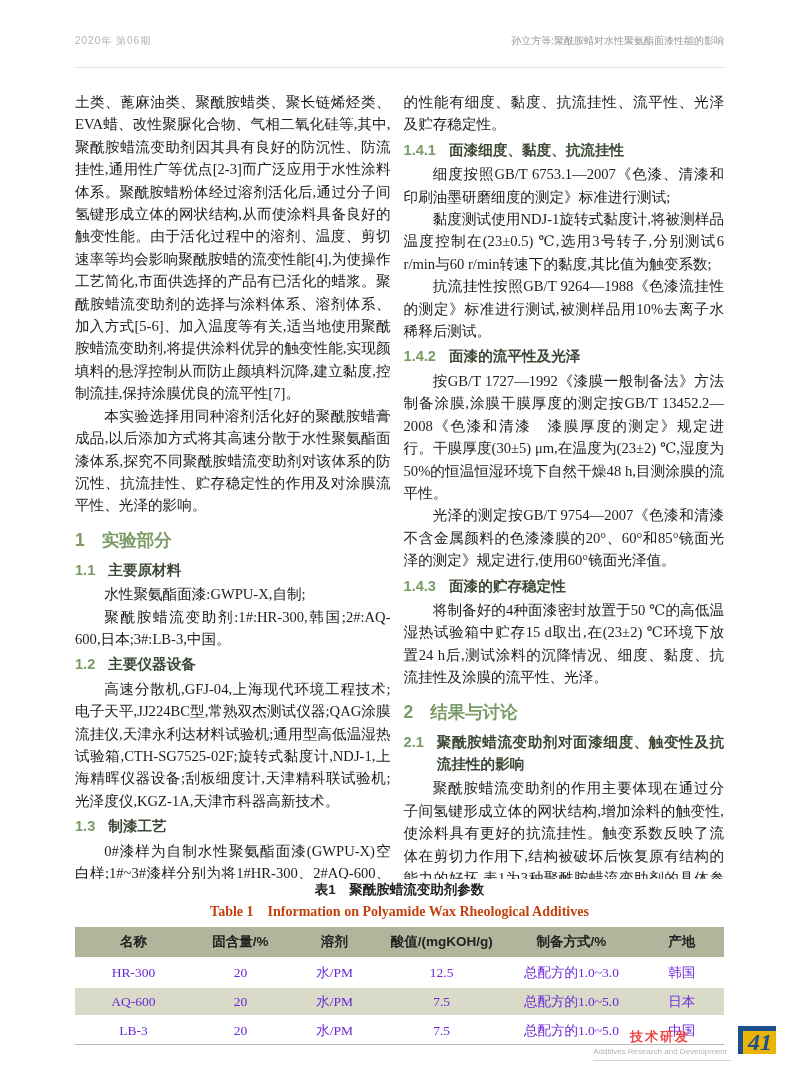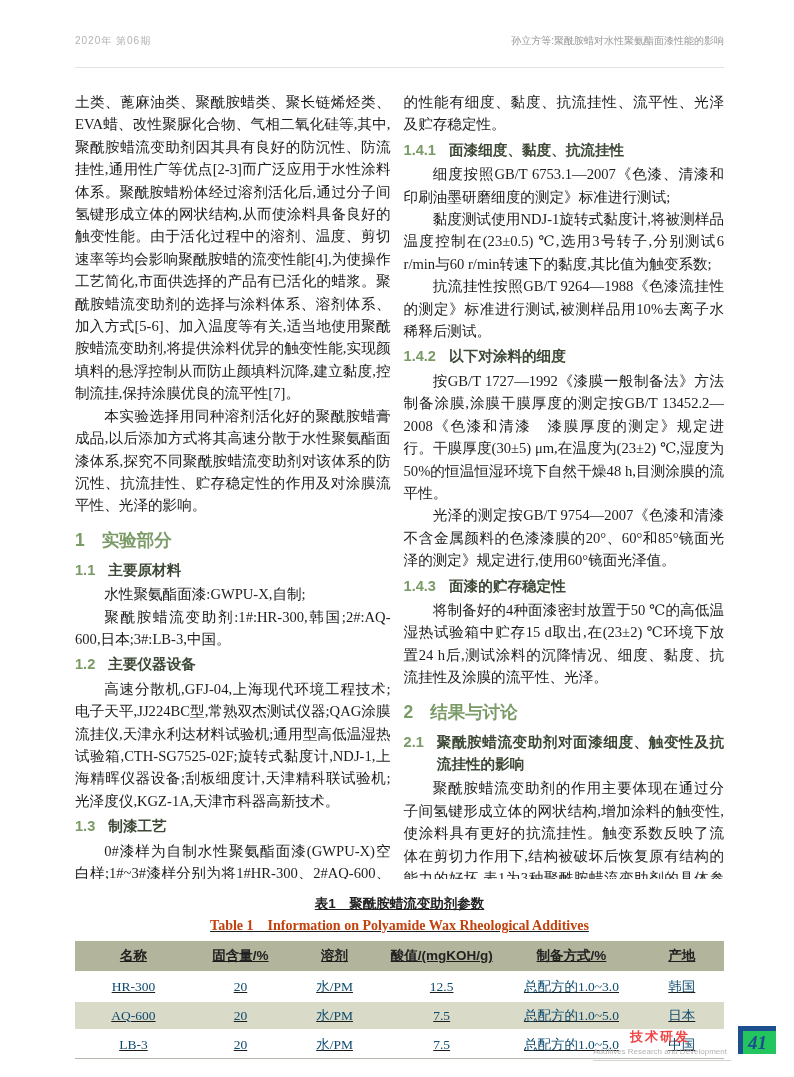--- a/index.html
+++ b/index.html
@@ -29,62 +29,62 @@
     font-size:17.5px;font-weight:600;color:#7a9a66;line-height:24px;
   }
   .h-sub{
     display:flex;margin:3px 0 2px;
     font-family:"Liberation Sans","DejaVu Sans",sans-serif;
     font-size:14.6px;font-weight:700;line-height:22.4px;
   }
   .h-sub .num{color:#7a9a66;margin-right:13px;flex:0 0 auto;}
   .h-sub .ttl{color:#3d4836;flex:1;}
   
-  .table-block{margin-top:16px;text-decoration:underline;}
+  .table-block{margin-top:2px;}
   .cap-zh{
     text-align:center;font-family:"Liberation Sans","DejaVu Sans",sans-serif;
     font-size:13.5px;font-weight:700;color:#222;margin:0 0 4px;
   }
   .cap-en{
     text-align:center;font-family:"Liberation Serif","DejaVu Serif",serif;
     font-size:14px;font-weight:700;color:#c2410c;margin:0 0 6px;
   }
   table.params{width:100%;border-collapse:collapse;font-size:13.5px;}
   table.params th{
     background:#b2b49b;font-family:"Liberation Sans","DejaVu Sans",sans-serif;
     font-weight:600;color:#222;padding:6px 2px;border-bottom:2px solid #fff;
   }
   table.params td{
-    text-align:center;padding:4.5px 2px;color:#0c4a6e;
+    text-align:center;padding:4.5px 2px;color:#6d28d9;
     font-family:"Liberation Serif","DejaVu Serif",serif;
   }
   table.params tbody tr.alt{background:#d9dac8;}
   table.params tbody tr{border-bottom:2px solid #fff;}
   table.params tbody tr:last-child{border-bottom:1px solid #b8b8b0;}
   
   .page-footer{
     position:absolute;right:18px;bottom:16px;
     display:flex;align-items:flex-start;gap:7px;
   }
   .footer-titles{text-align:right;padding:2px 4px 4px 0;border-bottom:1px solid #d4d4d4;}
   .footer-zh{
     font-family:"Liberation Sans","DejaVu Sans",sans-serif;
     font-size:13px;font-weight:700;color:#ef4444;letter-spacing:2px;text-align:center;
   }
   .footer-en{
     font-family:"Liberation Sans","DejaVu Sans",sans-serif;
     font-size:8px;color:#b3b3b3;margin-top:1px;
   }
   .page-num-box{
-    width:38px;height:28px;background:#22c55e;
+    width:38px;height:28px;background:#eab308;
     border-top:5px solid #1d4f8e;border-left:5px solid #1d4f8e;
     display:flex;align-items:center;justify-content:flex-start;
     padding-left:5px;box-sizing:border-box;
     font-family:"Liberation Serif","DejaVu Serif",serif;
-    font-style:italic;font-weight:700;font-size:19px;color:#1d4f8e;
+    font-style:italic;font-weight:700;font-size:24px;color:#1d4f8e;
   }
 </style>
 </head>
 <body>
 
 <div class="page">
 
   <div class="page-header">
     <span class="issue">2020年  第06期</span>
     <span class="running">孙立方等:聚酰胺蜡对水性聚氨酯面漆性能的影响</span>
@@ -128,21 +128,21 @@
       <div class="h-sub">
         <span class="num">1.4.1</span>
         <span class="ttl">面漆细度、黏度、抗流挂性</span>
       </div>
       <p>细度按照GB/T 6753.1—2007《色漆、清漆和印刷油墨研磨细度的测定》标准进行测试;</p>
       <p>黏度测试使用NDJ-1旋转式黏度计,将被测样品温度控制在(23±0.5) ℃,选用3号转子,分别测试6 r/min与60 r/min转速下的黏度,其比值为触变系数;</p>
       <p>抗流挂性按照GB/T 9264—1988《色漆流挂性的测定》标准进行测试,被测样品用10%去离子水稀释后测试。</p>
 
       <div class="h-sub">
         <span class="num">1.4.2</span>
-        <span class="ttl">以下对涂料的细度</span>
+        <span class="ttl">面漆的流平性及光泽</span>
       </div>
       <p>按GB/T 1727—1992《漆膜一般制备法》方法制备涂膜,涂膜干膜厚度的测定按GB/T 13452.2—2008《色漆和清漆　漆膜厚度的测定》规定进行。干膜厚度(30±5) μm,在温度为(23±2) ℃,湿度为50%的恒温恒湿环境下自然干燥48 h,目测涂膜的流平性。</p>
       <p>光泽的测定按GB/T 9754—2007《色漆和清漆　不含金属颜料的色漆漆膜的20°、60°和85°镜面光泽的测定》规定进行,使用60°镜面光泽值。</p>
 
       <div class="h-sub">
         <span class="num">1.4.3</span>
         <span class="ttl">面漆的贮存稳定性</span>
       </div>
       <p>将制备好的4种面漆密封放置于50 ℃的高低温湿热试验箱中贮存15 d取出,在(23±2) ℃环境下放置24 h后,测试涂料的沉降情况、细度、黏度、抗流挂性及涂膜的流平性、光泽。</p>
 

